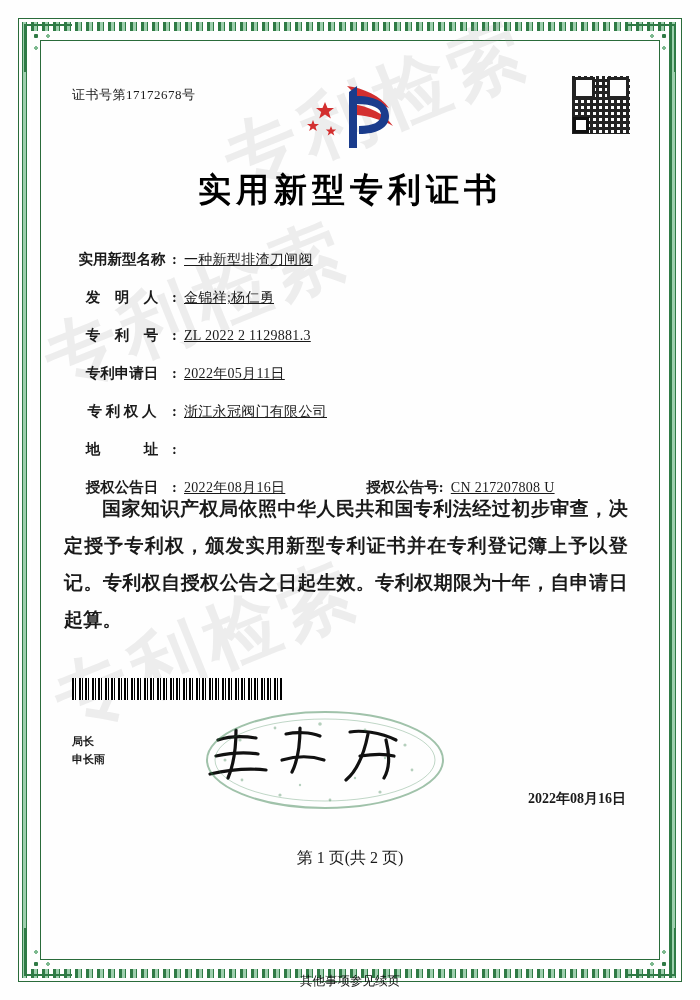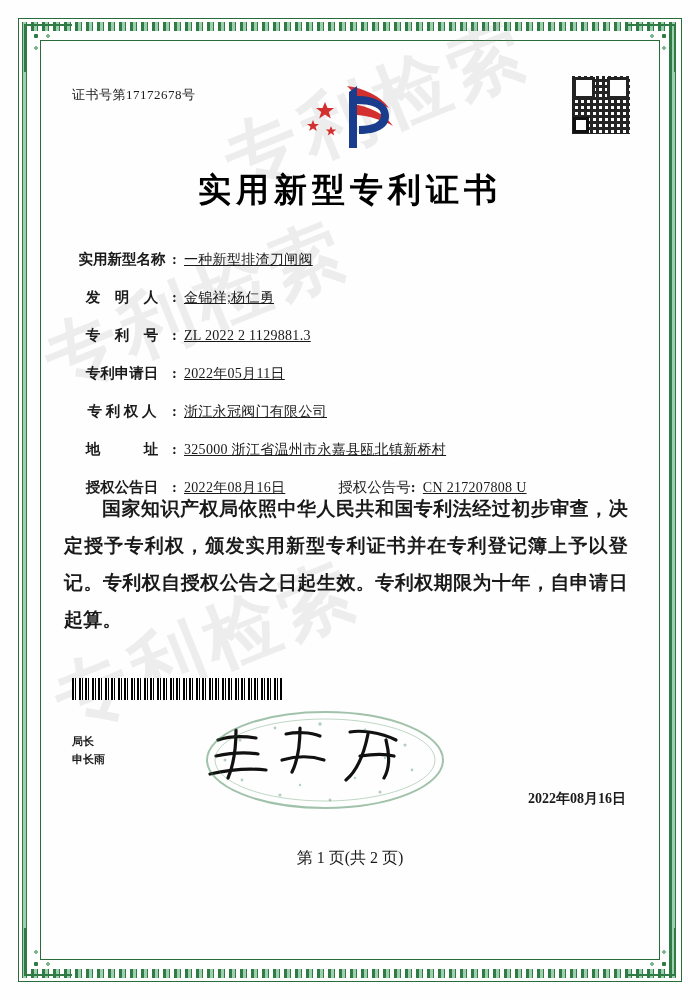--- a/index.html
+++ b/index.html
@@ -217,22 +217,22 @@
     flex: none;
     font-weight: bold;
   }
   .field-value {
     font-size: 14px;
     letter-spacing: 0.3px;
     text-decoration: underline;
   }
   .field-row.dual .field-value { flex: none; }
   .field-row.dual .field-label2 {
-    margin-left: 53px;
-    font-weight: normal;
+    margin-left: 81px;
+    font-weight: bold;
     flex: none;
     white-space: pre;
   }
 
   .paragraphs {
     position: absolute;
     left: 4px;
     right: 12px;
     top: 430px;
     font-size: 19px;
@@ -384,21 +384,20 @@
         <div class="field-value">2022年05月11日</div>
       </div>
       <div class="field-row">
         <div class="field-label">专 利 权 人</div>
         <div class="field-sep">:</div>
         <div class="field-value">浙江永冠阀门有限公司</div>
       </div>
       <div class="field-row">
         <div class="field-label">地　　　址</div>
         <div class="field-sep">:</div>
-        <div class="field-value">325000 浙江省温州市永嘉县瓯北镇新桥村</div>
       </div>
       <div class="field-row dual">
         <div class="field-label">授权公告日</div>
         <div class="field-sep">:</div>
         <div class="field-value">2022年08月16日</div>
         <div class="field-label2">授权公告号</div>
         <div class="field-sep">:</div>
         <div class="field-value">CN 217207808 U</div>
       </div>
     </div>
@@ -453,13 +452,14 @@
             <circle cx="205" cy="58" r="1.2"></circle>
         </g>
       </svg>
     </div>
 
     <div class="issue-date">2022年08月16日</div>
 
     <div class="page-no">第 1 页(共 2 页)</div>
   </div>
 
+  <div class="footer-note">其他事项参见续页</div>
 </div>
 
 </body></html>

